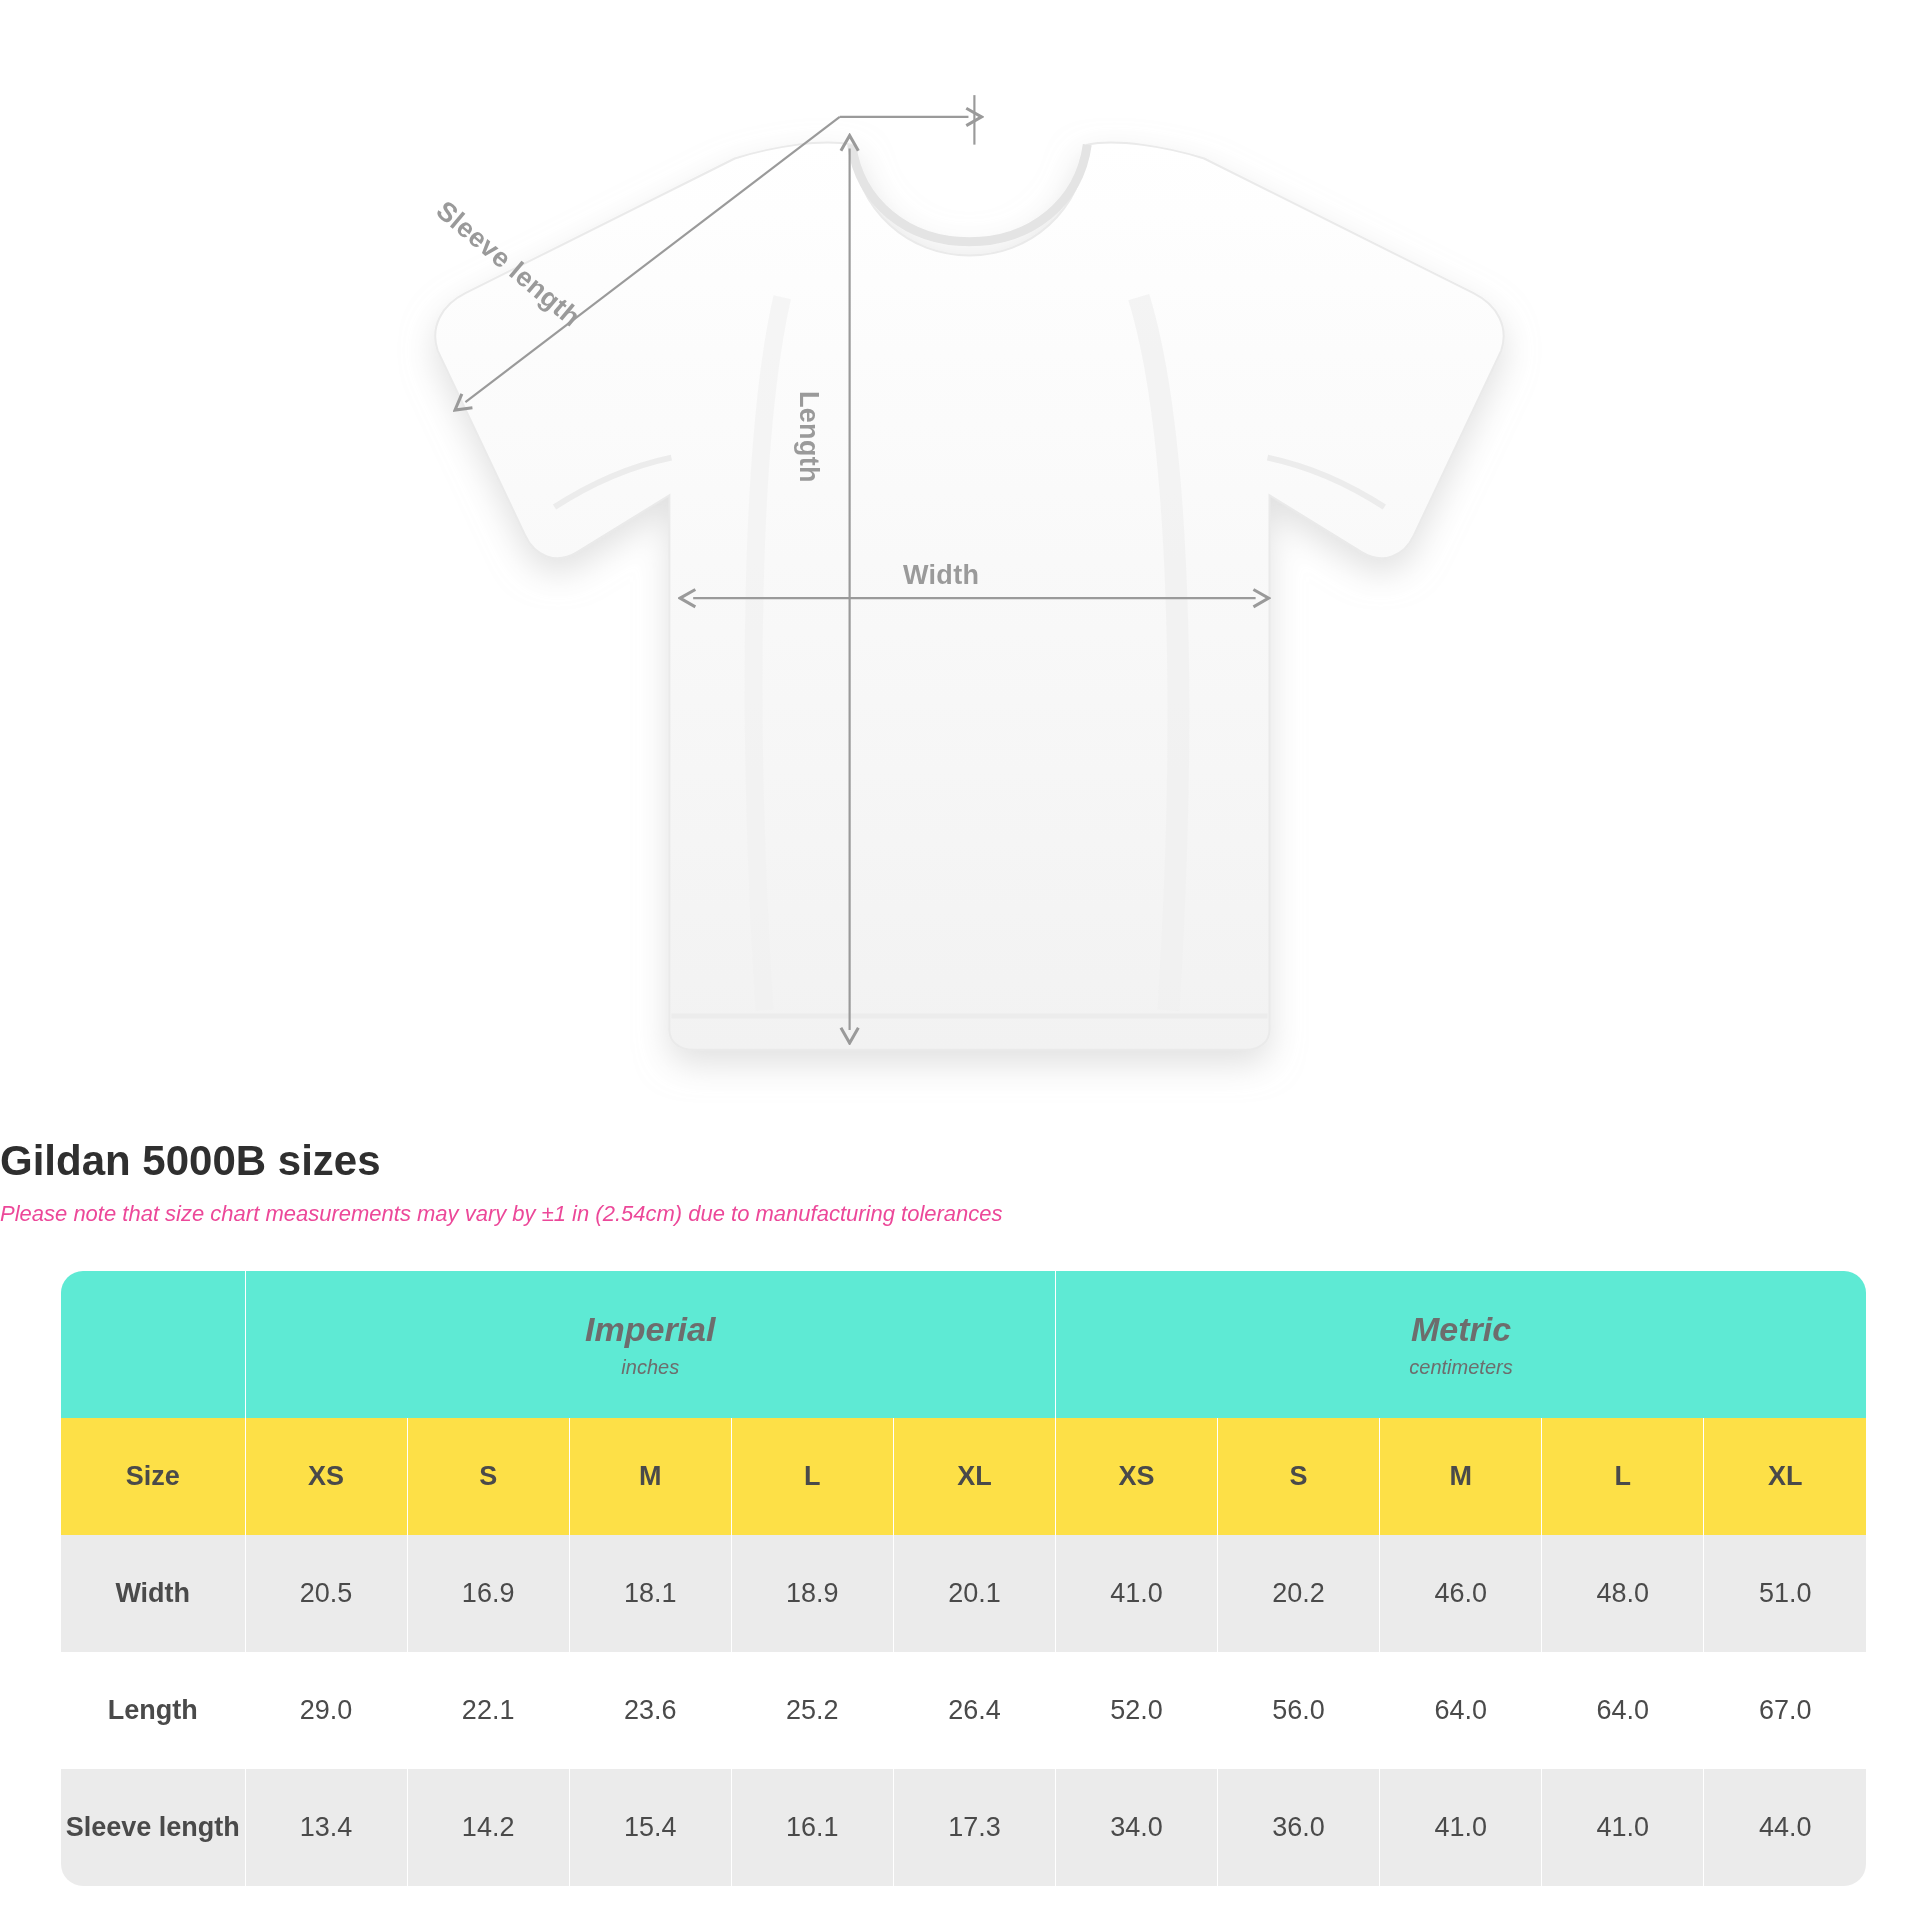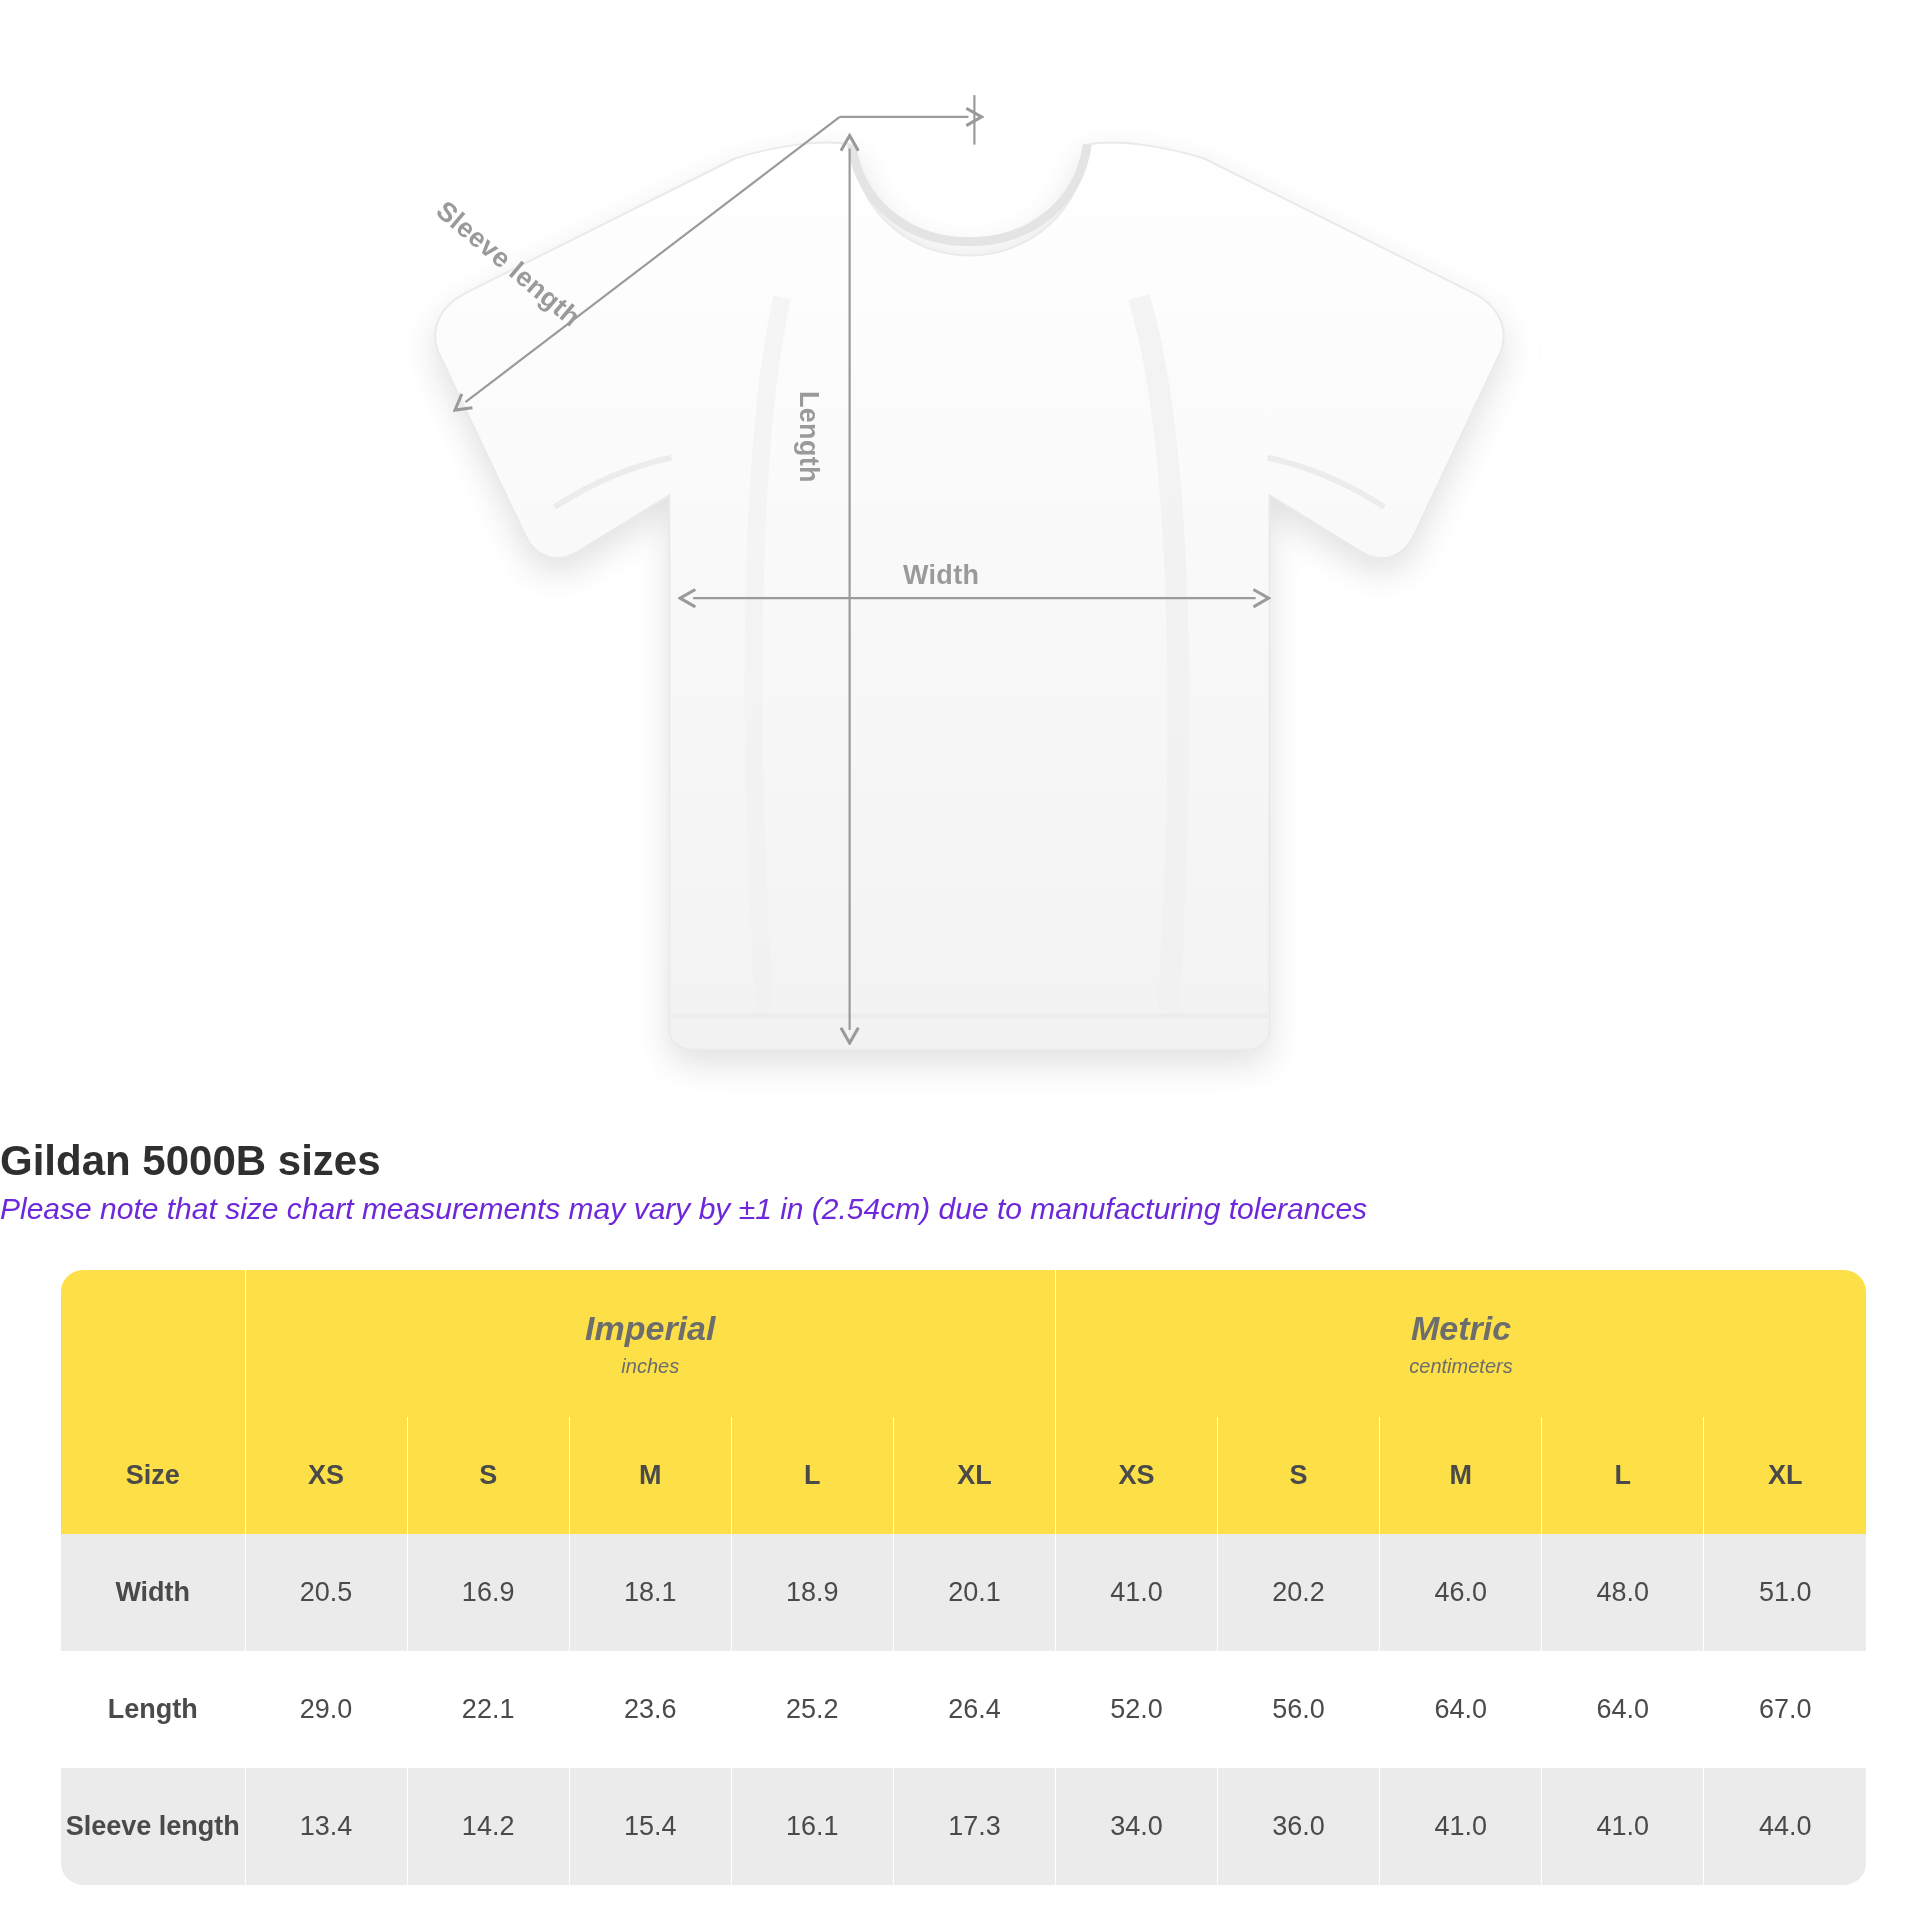--- a/index.html
+++ b/index.html
@@ -65,24 +65,24 @@
     text-align: left;
     margin-top: 8px;
   }
   .chart-title {
     font-size: 42px;
     font-weight: bold;
     color: #2f2f2f;
     margin: 0;
   }
   .chart-note {
-    font-size: 30px;
+    font-size: 22px;
     font-style: italic;
-    color: #6d28d9;
-    margin-top: 7px;
+    color: #ec4899;
+    margin-top: 16px;
   }
 
   
   .table-wrap {
     margin: 44px 61px 0 61px;
     border-radius: 22px;
     overflow: hidden;
   }
   table.size-table {
     border-collapse: collapse;
@@ -94,21 +94,21 @@
     vertical-align: middle;
     font-size: 27px;
     color: #4a4a4a;
     border-right: 1px solid #ffffff;
   }
   table.size-table td:last-child, table.size-table th:last-child {
     border-right: none;
   }
 
   .unit-head {
-    background: #fde047;
+    background: #5eead4;
     height: 147px;
   }
   .unit-head td {
     border-right: none;
   }
   .unit-sys {
     font-size: 34px;
     font-style: italic;
     font-weight: bold;
     color: #6d6d6d;

